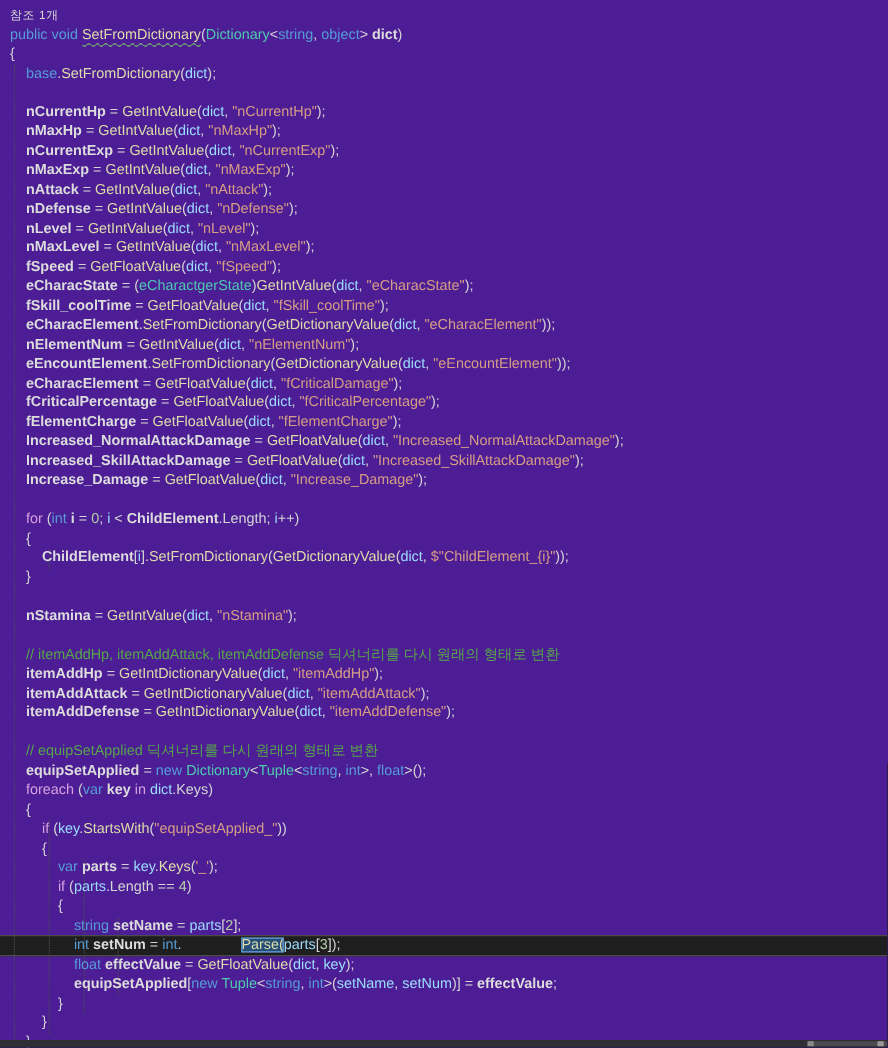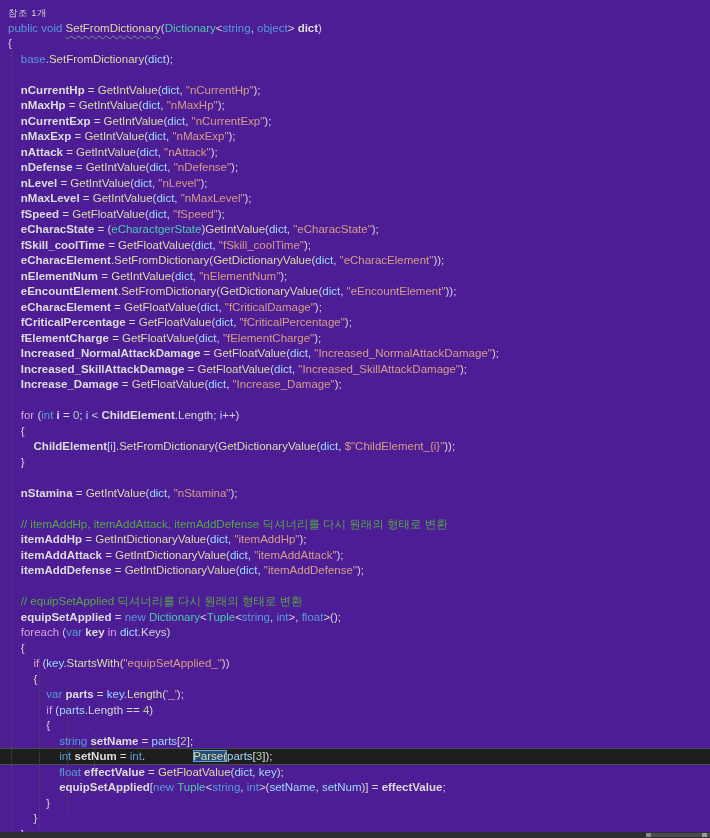--- a/index.html
+++ b/index.html
@@ -86,21 +86,21 @@
       <div class="line"><span class="tok-x">    </span><span class="tok-d">itemAddHp</span><span class="tok-x"> = </span><span class="tok-m">GetIntDictionaryValue</span><span class="tok-x">(</span><span class="tok-v">dict</span><span class="tok-x">, </span><span class="tok-s">"itemAddHp"</span><span class="tok-x">);</span></div>
       <div class="line"><span class="tok-x">    </span><span class="tok-d">itemAddAttack</span><span class="tok-x"> = </span><span class="tok-m">GetIntDictionaryValue</span><span class="tok-x">(</span><span class="tok-v">dict</span><span class="tok-x">, </span><span class="tok-s">"itemAddAttack"</span><span class="tok-x">);</span></div>
       <div class="line"><span class="tok-x">    </span><span class="tok-d">itemAddDefense</span><span class="tok-x"> = </span><span class="tok-m">GetIntDictionaryValue</span><span class="tok-x">(</span><span class="tok-v">dict</span><span class="tok-x">, </span><span class="tok-s">"itemAddDefense"</span><span class="tok-x">);</span></div>
       <div class="line"></div>
       <div class="line"><span class="tok-x">    </span><span class="tok-g">// equipSetApplied 딕셔너리를 다시 원래의 형태로 변환</span></div>
       <div class="line"><span class="tok-x">    </span><span class="tok-d">equipSetApplied</span><span class="tok-x"> = </span><span class="tok-k">new</span><span class="tok-x"> </span><span class="tok-t">Dictionary</span><span class="tok-x">&lt;</span><span class="tok-t">Tuple</span><span class="tok-x">&lt;</span><span class="tok-k">string</span><span class="tok-x">, </span><span class="tok-k">int</span><span class="tok-x">&gt;, </span><span class="tok-k">float</span><span class="tok-x">&gt;();</span></div>
       <div class="line"><span class="tok-x">    </span><span class="tok-c">foreach</span><span class="tok-x"> (</span><span class="tok-k">var</span><span class="tok-x"> </span><span class="tok-d">key</span><span class="tok-x"> </span><span class="tok-c">in</span><span class="tok-x"> </span><span class="tok-v">dict</span><span class="tok-x">.Keys)</span></div>
       <div class="line"><span class="tok-x">    {</span></div>
       <div class="line"><span class="tok-x">        </span><span class="tok-c">if</span><span class="tok-x"> (</span><span class="tok-v">key</span><span class="tok-x">.</span><span class="tok-m">StartsWith</span><span class="tok-x">(</span><span class="tok-s">"equipSetApplied_"</span><span class="tok-x">))</span></div>
       <div class="line"><span class="tok-x">        {</span></div>
-      <div class="line"><span class="tok-x">            </span><span class="tok-k">var</span><span class="tok-x"> </span><span class="tok-d">parts</span><span class="tok-x"> = </span><span class="tok-v">key</span><span class="tok-x">.</span><span class="tok-m">Length</span><span class="tok-x">(</span><span class="tok-s">'_'</span><span class="tok-x">);</span></div>
+      <div class="line"><span class="tok-x">            </span><span class="tok-k">var</span><span class="tok-x"> </span><span class="tok-d">parts</span><span class="tok-x"> = </span><span class="tok-v">key</span><span class="tok-x">.</span><span class="tok-m">Keys</span><span class="tok-x">(</span><span class="tok-s">'_'</span><span class="tok-x">);</span></div>
       <div class="line"><span class="tok-x">            </span><span class="tok-c">if</span><span class="tok-x"> (</span><span class="tok-v">parts</span><span class="tok-x">.Length == </span><span class="tok-n">4</span><span class="tok-x">)</span></div>
       <div class="line"><span class="tok-x">            {</span></div>
       <div class="line"><span class="tok-x">                </span><span class="tok-k">string</span><span class="tok-x"> </span><span class="tok-d">setName</span><span class="tok-x"> = </span><span class="tok-v">parts</span><span class="tok-x">[</span><span class="tok-n">2</span><span class="tok-x">];</span></div>
       <div class="line"><span class="tok-x">                </span><span class="tok-k">int</span><span class="tok-x"> </span><span class="tok-d">setNum</span><span class="tok-x"> = </span><span class="tok-k">int</span><span class="tok-x">.</span><span class="tok-hl">Parse(</span><span class="tok-v">parts</span><span class="tok-x">[</span><span class="tok-n">3</span><span class="tok-x">]);</span></div>
       <div class="line"><span class="tok-x">                </span><span class="tok-k">float</span><span class="tok-x"> </span><span class="tok-d">effectValue</span><span class="tok-x"> = </span><span class="tok-m">GetFloatValue</span><span class="tok-x">(</span><span class="tok-v">dict</span><span class="tok-x">, </span><span class="tok-v">key</span><span class="tok-x">);</span></div>
       <div class="line"><span class="tok-x">                </span><span class="tok-d">equipSetApplied</span><span class="tok-x">[</span><span class="tok-k">new</span><span class="tok-x"> </span><span class="tok-t">Tuple</span><span class="tok-x">&lt;</span><span class="tok-k">string</span><span class="tok-x">, </span><span class="tok-k">int</span><span class="tok-x">&gt;(</span><span class="tok-v">setName</span><span class="tok-x">, </span><span class="tok-v">setNum</span><span class="tok-x">)] = </span><span class="tok-d">effectValue</span><span class="tok-x">;</span></div>
       <div class="line"><span class="tok-x">            }</span></div>
       <div class="line"><span class="tok-x">        }</span></div>
       <div class="line"><span class="tok-x">    }</span></div>
     </div>

